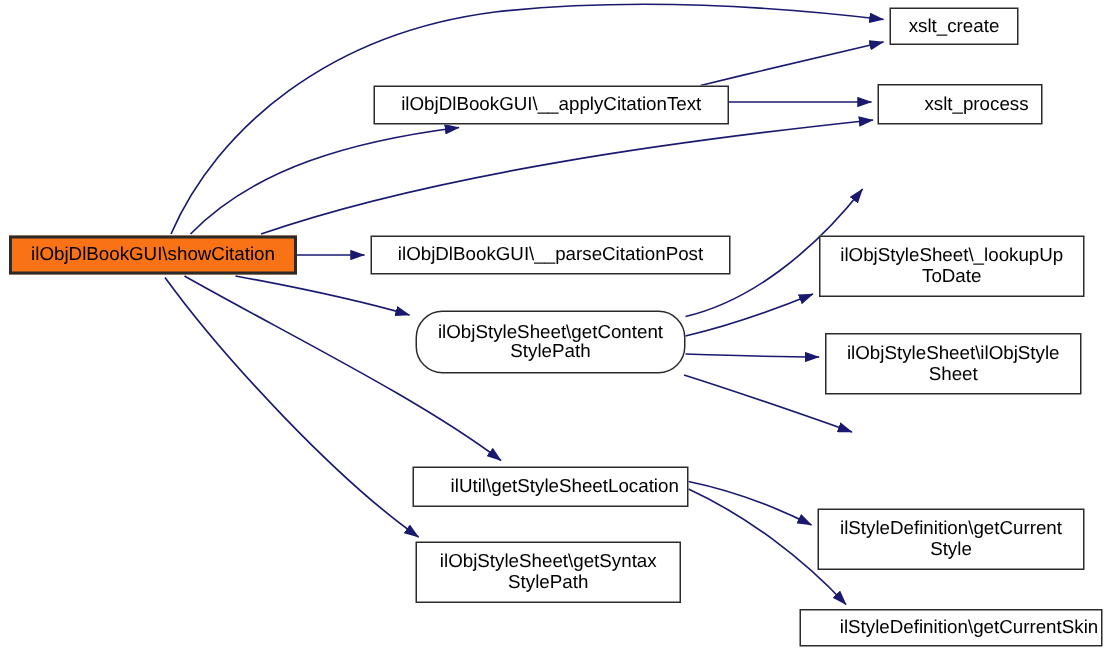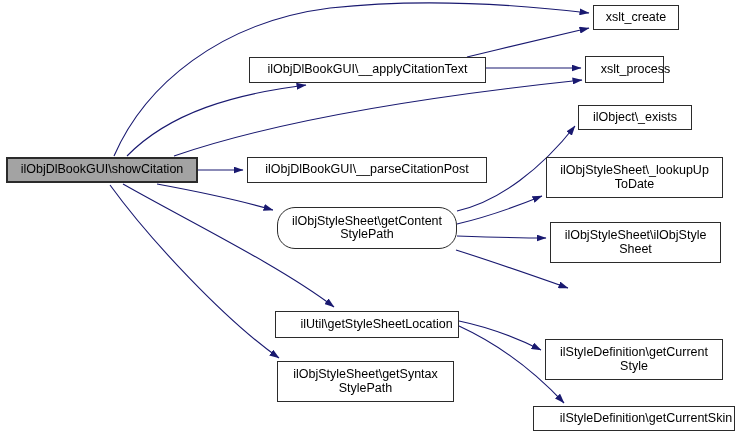--- a/index.html
+++ b/index.html
@@ -30,21 +30,21 @@
   .node span{display:block;}
   .node.highlight{border-width:2px;}
   
   .n1 {left:6px;  top:157px; width:192px; height:26px;}
   .n2 {left:249px; top:57px;  width:237px; height:26px;}
   .n3 {left:247px; top:157px; width:240px; height:26px;}
   .n4 {left:277px; top:207px; width:180px; height:42px;border-radius:18px;}
   .n5 {left:275px; top:311px; width:184px; height:27px;}
   .n6 {left:277px; top:361px; width:177px; height:41px;}
   .n7 {left:593px; top:5px;   width:86px;  height:25px;}
-  .n8 {left:585px; top:56px;  width:79px;  height:27px;padding-left:22px;}
+  .n8 {left:585px; top:56px;  width:110px;  height:27px;padding-left:22px;}
   .n9 {left:578px; top:105px; width:114px; height:25px;}
   .n10{left:546px; top:157px; width:177px; height:41px;}
   .n11{left:550px; top:222px; width:171px; height:41px;}
   .n12{left:560px; top:289px; width:151px; height:26px;}
   .n13{left:545px; top:339px; width:178px; height:41px;}
   .n14{left:533px; top:406px; width:202px; height:25px;padding-left:24px;}
 </style>
 </head>
 <body>
 
@@ -68,21 +68,21 @@
         <path d="M486,68 L581,68" stroke="#191970" marker-end="url(#arrow)"></path>
         <path d="M457,211 C500,201 542,168 575,126" stroke="#191970" marker-end="url(#arrow)"></path>
         <path d="M457,224 C487,217 515,207 542,196" stroke="#191970" marker-end="url(#arrow)"></path>
         <path d="M457,236 C487,237 517,238 546,238" stroke="#191970" marker-end="url(#arrow)"></path>
         <path d="M456,250 C494,262 534,276 568,288" stroke="#191970" marker-end="url(#arrow)"></path>
         <path d="M459,321 C488,327 515,337 541,350" stroke="#191970" marker-end="url(#arrow)"></path>
         <path d="M459,326 C498,344 535,372 564,403" stroke="#191970" marker-end="url(#arrow)"></path>
       </g>
   </svg>
 
-  <div class="node n1 highlight" style="border-color: rgb(43, 43, 43); background: #a3a3a3;">
+  <div class="node n1 highlight" style="border-color: rgb(43, 43, 43); background: #f97316;">
     <span>ilObjDlBookGUI\showCitation</span>
   </div>
   <div class="node n2" style="border-color: rgb(43, 43, 43);">
     <span>ilObjDlBookGUI\__applyCitationText</span>
   </div>
   <div class="node n3" style="border-color: rgb(43, 43, 43);">
     <span>ilObjDlBookGUI\__parseCitationPost</span>
   </div>
   <div class="node n4" style="border-color: rgb(43, 43, 43);">
     <span>ilObjStyleSheet\getContent</span>
@@ -94,23 +94,20 @@
   <div class="node n6" style="border-color: rgb(43, 43, 43);">
     <span>ilObjStyleSheet\getSyntax</span>
     <span>StylePath</span>
   </div>
   <div class="node n7" style="border-color: rgb(43, 43, 43);">
     <span>xslt_create</span>
   </div>
   <div class="node n8" style="border-color: rgb(43, 43, 43);">
     <span>xslt_process</span>
   </div>
-  <div class="node n9" style="border-color: rgb(43, 43, 43);">
-    <span>ilObject\_exists</span>
-  </div>
   <div class="node n10" style="border-color: rgb(43, 43, 43);">
     <span>ilObjStyleSheet\_lookupUp</span>
     <span>ToDate</span>
   </div>
   <div class="node n11" style="border-color: rgb(43, 43, 43);">
     <span>ilObjStyleSheet\ilObjStyle</span>
     <span>Sheet</span>
   </div>
   <div class="node n13" style="border-color: rgb(43, 43, 43);">
     <span>ilStyleDefinition\getCurrent</span>

